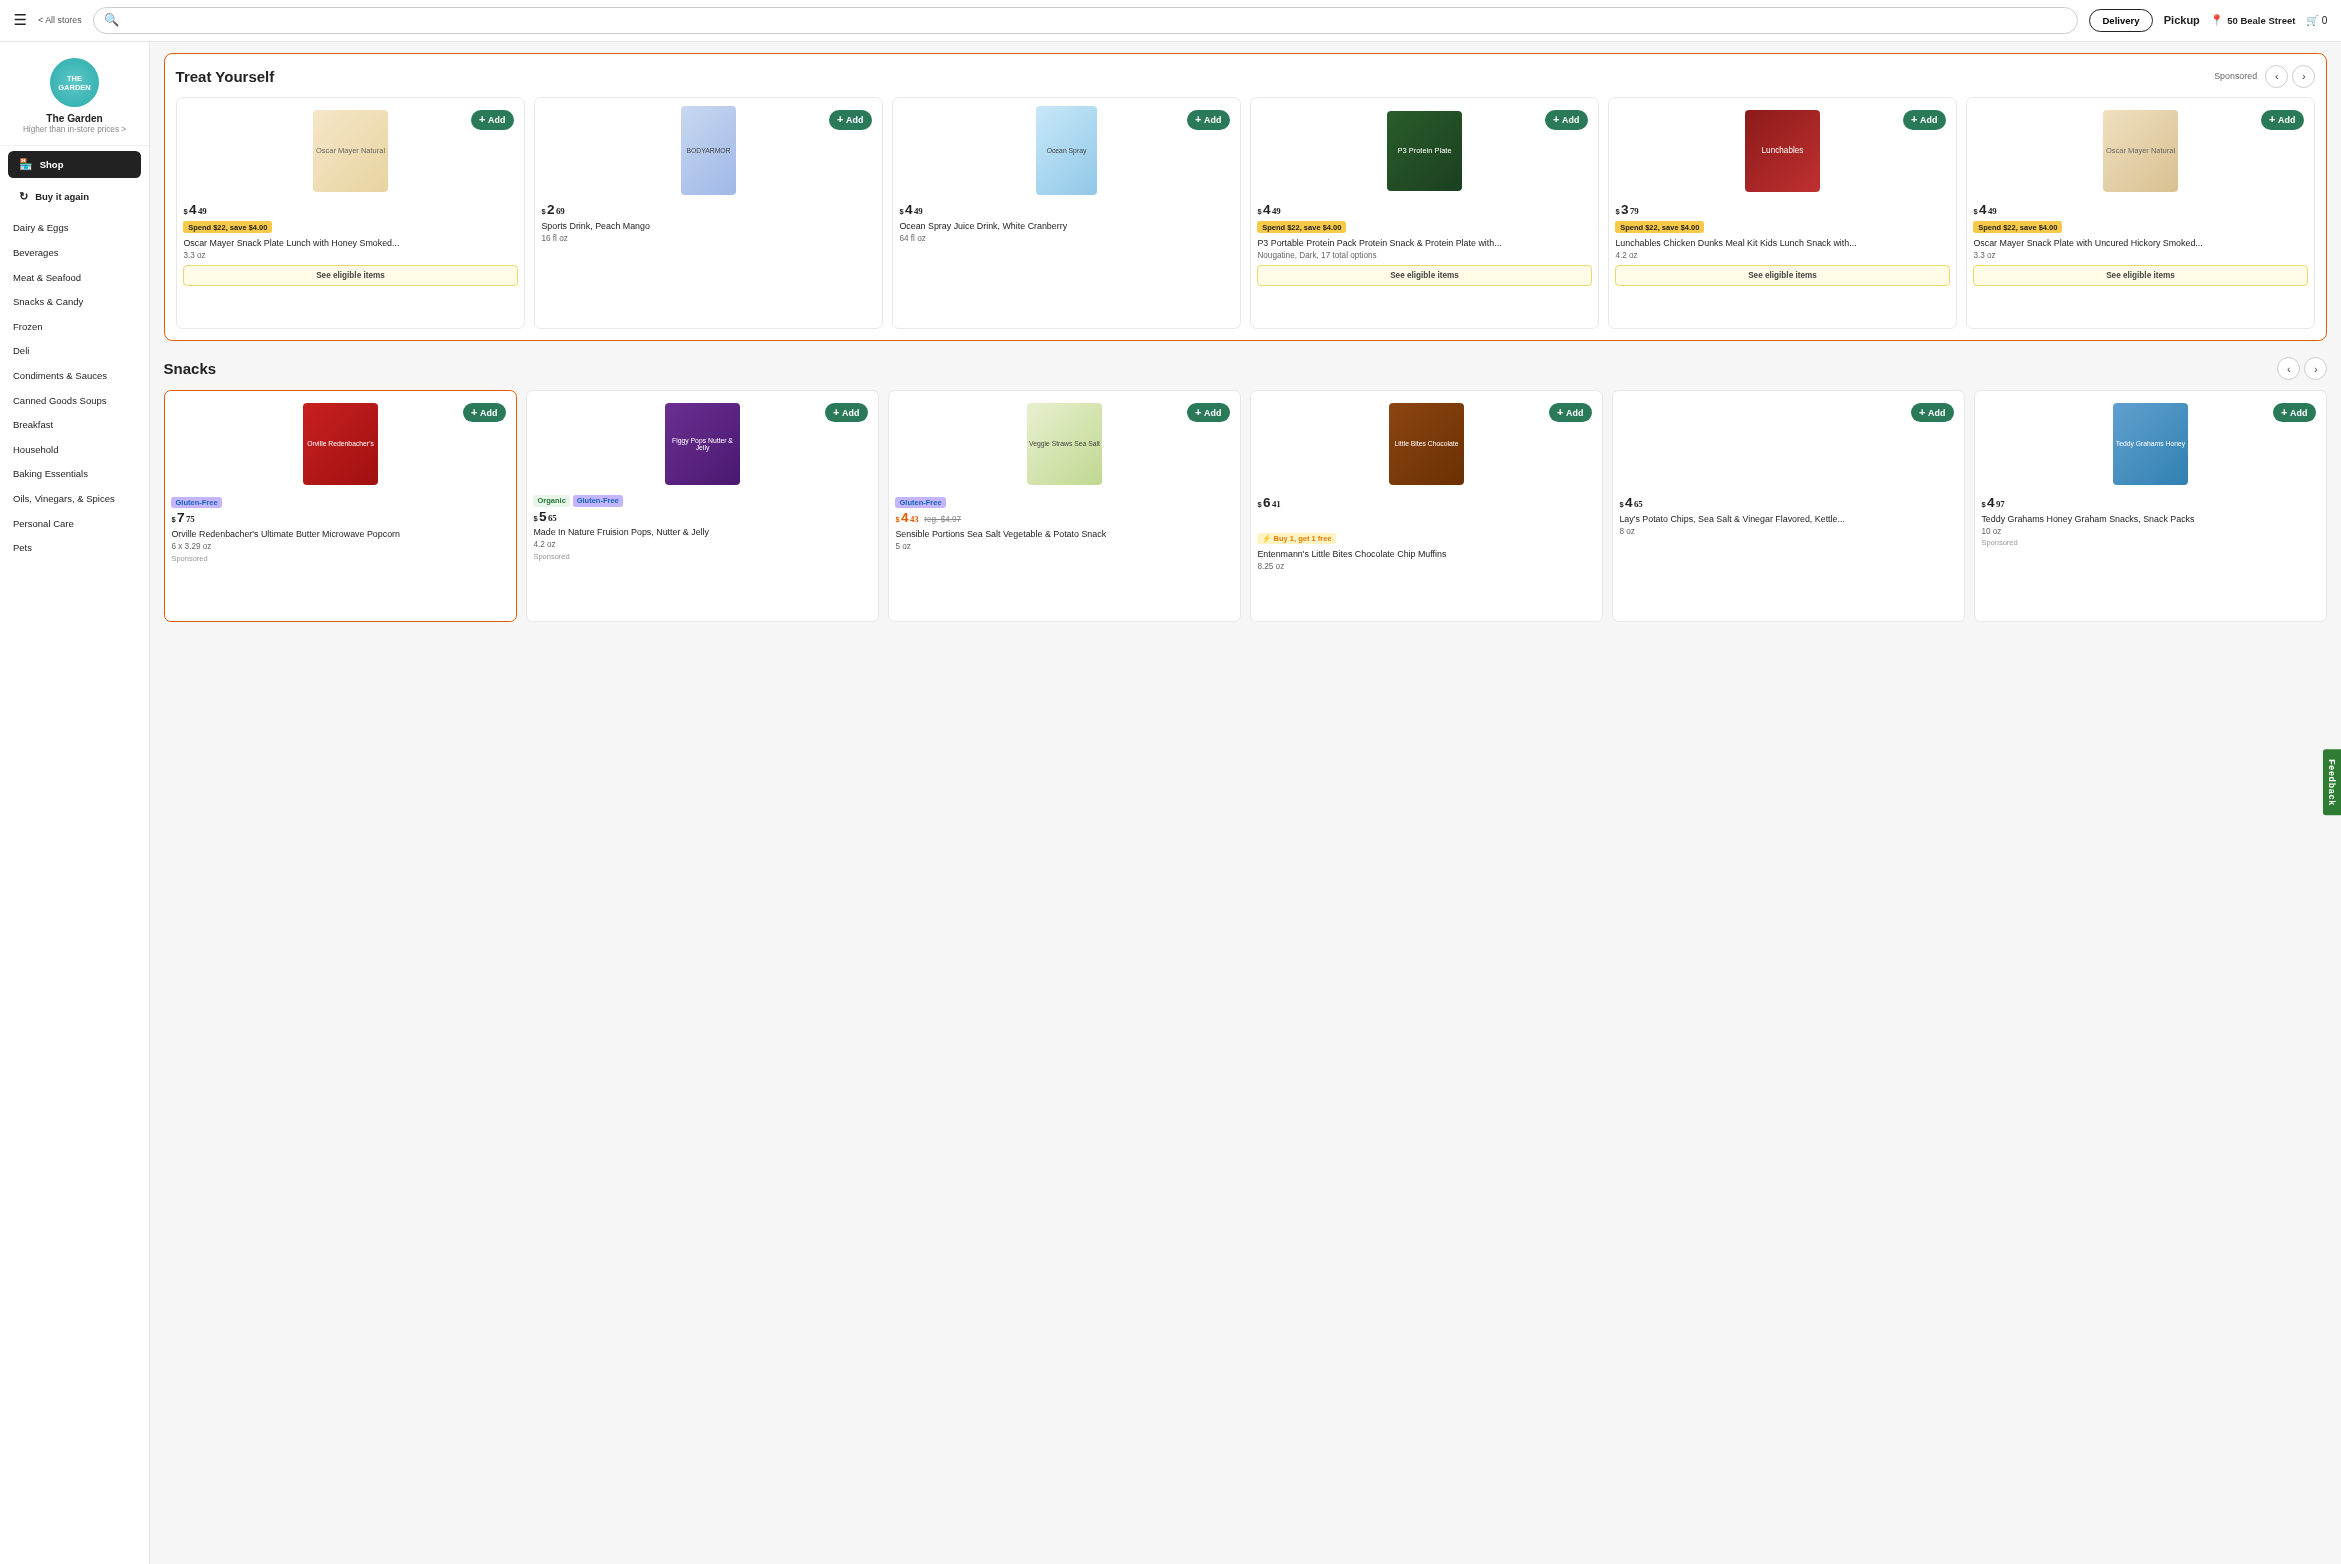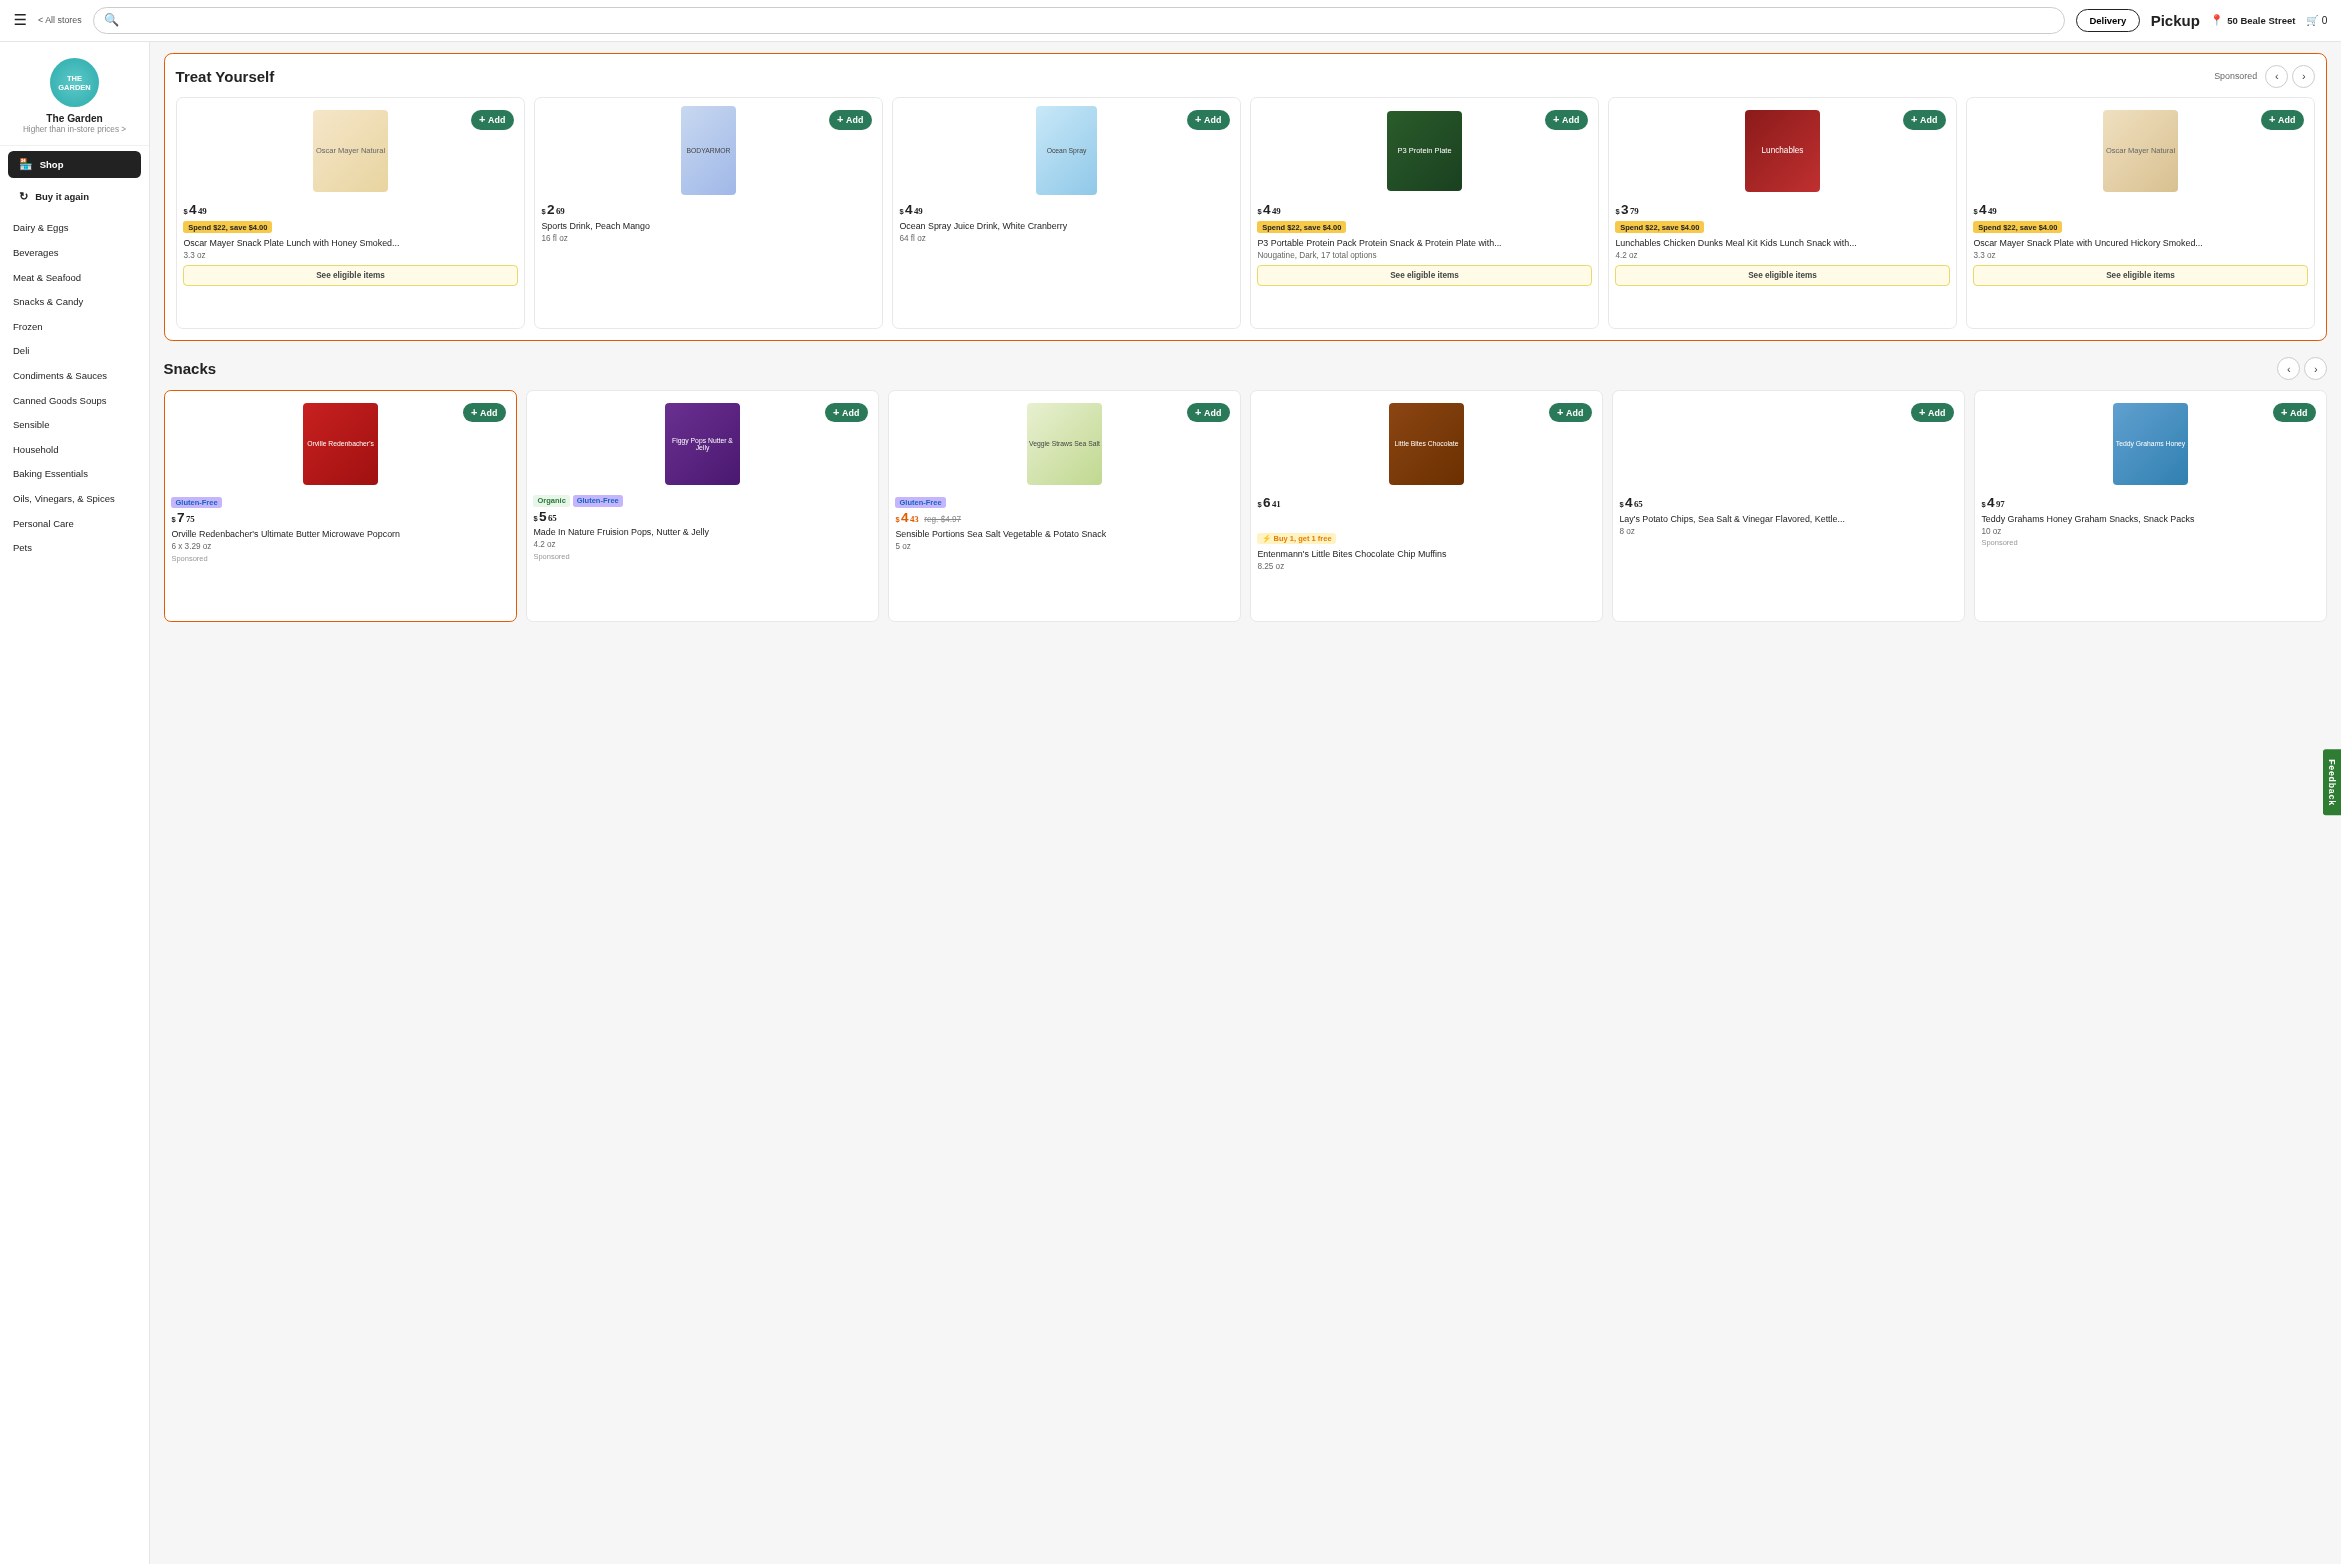--- a/index.html
+++ b/index.html
@@ -22,21 +22,21 @@
     .header-search input {
       border: none; outline: none; flex: 1; font-size: 10.2px; color: #444;
     }
     .header-search-icon { color: #555; font-size: 12.3px; }
     .header-delivery-btn {
       border: 1.4px solid #222; border-radius: 16.4px;
       padding: 4.8px 12.3px; font-size: 9.5px; font-weight: 700;
       background: #fff; cursor: pointer;
     }
     .header-pickup-btn {
-      font-size: 15px; font-weight: 600; cursor: pointer; color: #222;
+      font-size: 11px; font-weight: 600; cursor: pointer; color: #222;
       background: none; border: none;
     }
     .header-location {
       display: flex; align-items: center; gap: 2.7px;
       font-size: 9.5px; font-weight: 600; cursor: pointer;
     }
     .header-location-icon { color: #222; font-size: 11px; }
     .header-cart {
       display: flex; align-items: center; gap: 2.7px;
       font-size: 10.2px; cursor: pointer;
@@ -244,21 +244,21 @@
     </div>
     <nav class="sidebar-nav">
       <div class="sidebar-nav-item">Dairy &amp; Eggs</div>
       <div class="sidebar-nav-item">Beverages</div>
       <div class="sidebar-nav-item">Meat &amp; Seafood</div>
       <div class="sidebar-nav-item">Snacks &amp; Candy</div>
       <div class="sidebar-nav-item">Frozen</div>
       <div class="sidebar-nav-item">Deli</div>
       <div class="sidebar-nav-item">Condiments &amp; Sauces</div>
       <div class="sidebar-nav-item">Canned Goods Soups</div>
-      <div class="sidebar-nav-item">Sensible</div>
+      <div class="sidebar-nav-item">Breakfast</div>
       <div class="sidebar-nav-item">Household</div>
       <div class="sidebar-nav-item">Baking Essentials</div>
       <div class="sidebar-nav-item">Oils, Vinegars, &amp; Spices</div>
       <div class="sidebar-nav-item">Personal Care</div>
       <div class="sidebar-nav-item">Pets</div>
     </nav>
   </div>
 
   <div class="main">
 

